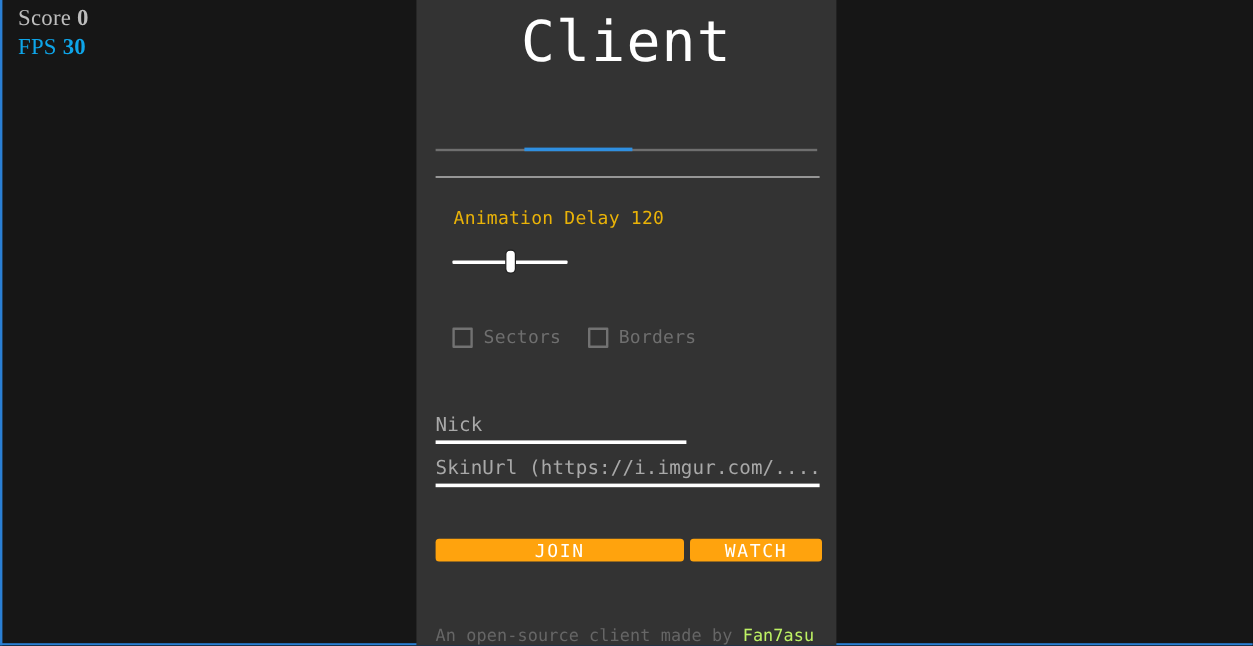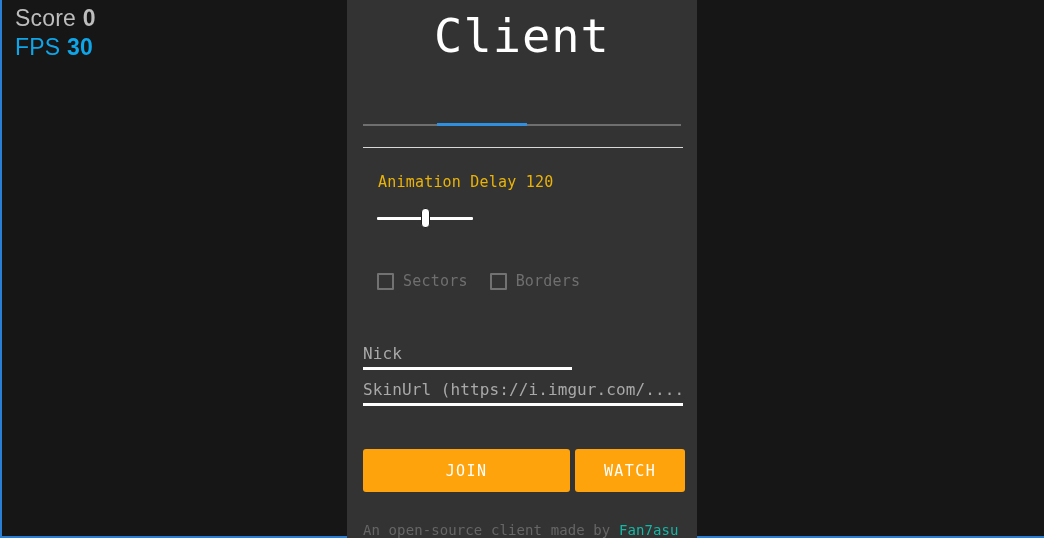--- a/index.html
+++ b/index.html
@@ -28,22 +28,22 @@
   }
 
   #hud {
     position: absolute;
     left: 13px;
     top: 4px;
     line-height: 1.28;
     user-select: none;
   }
   #hud .hud-line {
-    font-family: Liberation Sans, sans-serif;
-    font-size: 23px;
+    font-family: Liberation Serif, serif;
+    font-size: 19px;
     letter-spacing: 0.2px;
     white-space: nowrap;
   }
   #hud .hud-score { color: #bdbdbd; }
   #hud .hud-fps   { color: #0ea5e9; }
   #hud .hud-val   { font-weight: 700; }
 
   
   #menu-panel {
     position: absolute;
@@ -220,21 +220,21 @@
   #skin-field {
     top: 381px;
     width: 320px;
     height: 25px;
   }
 
   
   .action-btn {
     position: absolute;
     top: 449px;
-    height: 43px;
+    height: 19px;
     background: #ffa30d;
     border: none;
     border-radius: 3px;
     color: #ffffff;
     font-family: "DejaVu Sans Mono", monospace;
     font-size: 15px;
     letter-spacing: 1.4px;
     cursor: pointer;
     padding: 0;
   }
@@ -247,21 +247,21 @@
     left: 16px;
     top: 522px;
     width: 330px;
     font-family: "DejaVu Sans Mono", monospace;
     font-size: 14px;
     color: #666666;
     letter-spacing: 0.1px;
     white-space: nowrap;
   }
   #footer-link {
-    color: #14b8a6;
+    color: #bef264;
     text-decoration: none;
     cursor: pointer;
   }
 </style>
 </head>
 <body>
 
 <div id="game-canvas">
 
   <div id="hud">

